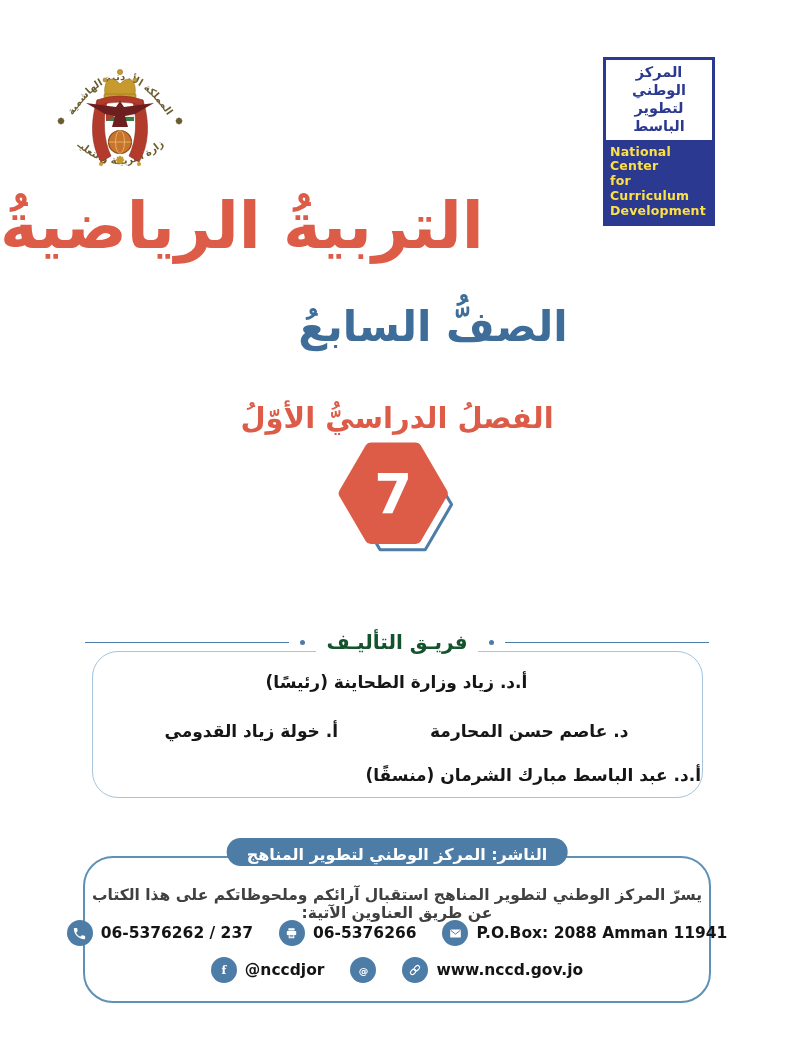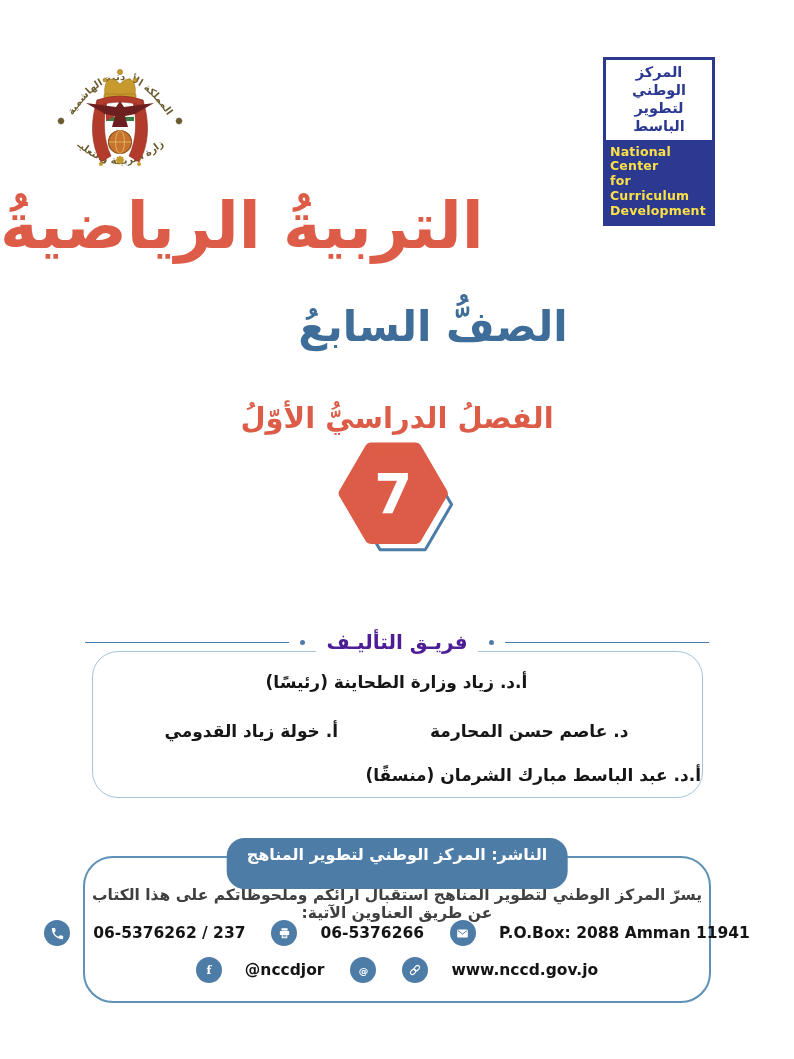--- a/index.html
+++ b/index.html
@@ -25,38 +25,38 @@
 
   
   .grade-badge{position:absolute;top:434px;left:50%;transform:translateX(-50%);width:128px;height:128px;}
 
   
   .authors-box{position:absolute;left:92px;top:651px;width:609px;height:145px;background:#fff;
     border:1px solid #A6C4DB;border-radius:26px;}
   .authors-heading{position:absolute;left:85px;top:630px;width:624px;display:flex;align-items:center;gap:11px;z-index:2;}
   .h-line{flex:1;height:1px;background:#4D7CA7;}
   .h-dot{width:5px;height:5px;border-radius:50%;background:#4D7CA7;}
-  .h-text{color:#4c1d95;font-weight:bold;font-size:20px;background:#fff;padding:0 10px;direction:rtl;white-space:nowrap;}
+  .h-text{color:#14532d;font-weight:bold;font-size:20px;background:#fff;padding:0 10px;direction:rtl;white-space:nowrap;}
   .author-row{position:absolute;left:92px;width:609px;text-align:center;direction:rtl;
     color:#161616;font-size:17px;font-weight:bold;white-space:nowrap;}
   .author-row.r1{top:672px;}
   .author-row.r2{top:721px;display:flex;justify-content:center;gap:92px;}
   .author-row.r3{top:765px;text-align:right;}
 
   
   .pub-box{position:absolute;left:83px;top:856px;width:628px;height:147px;border:2px solid #5D92B6;border-radius:30px;box-sizing:border-box;}
   .pub-pill{position:absolute;top:838px;left:50%;transform:translateX(-50%);z-index:2;
     background:#4D7CA7;color:#fff;font-weight:bold;font-size:16px;line-height:1;
-    padding:9px 20px 26px;border-radius:18px;white-space:nowrap;direction:rtl;}
+    padding:9px 20px 3px;border-radius:18px;white-space:nowrap;direction:rtl;}
   .pub-note{position:absolute;top:886px;left:83px;width:628px;text-align:center;direction:rtl;
     color:#404040;font-size:15.5px;font-weight:bold;}
   .contact-row{position:absolute;left:83px;width:628px;display:flex;justify-content:center;align-items:center;gap:26px;}
   .contact-row.row1{top:920px;}
   .contact-row.row2{top:957px;}
-  .contact-item{display:flex;align-items:center;gap:23px;direction:ltr;
+  .contact-item{display:flex;align-items:center;gap:8px;direction:ltr;
     color:#141414;font-size:15.5px;font-weight:600;white-space:nowrap;}
   .cicon{width:26px;height:26px;border-radius:50%;background:#4D7CA7;display:flex;align-items:center;justify-content:center;flex:0 0 auto;}
   .cicon svg{display:block;}
 
   .arc-text{fill:#6B5C2F;font-weight:bold;font-size:10px;}
 </style>
 </head>
 <body>
 
 <div class="page">

